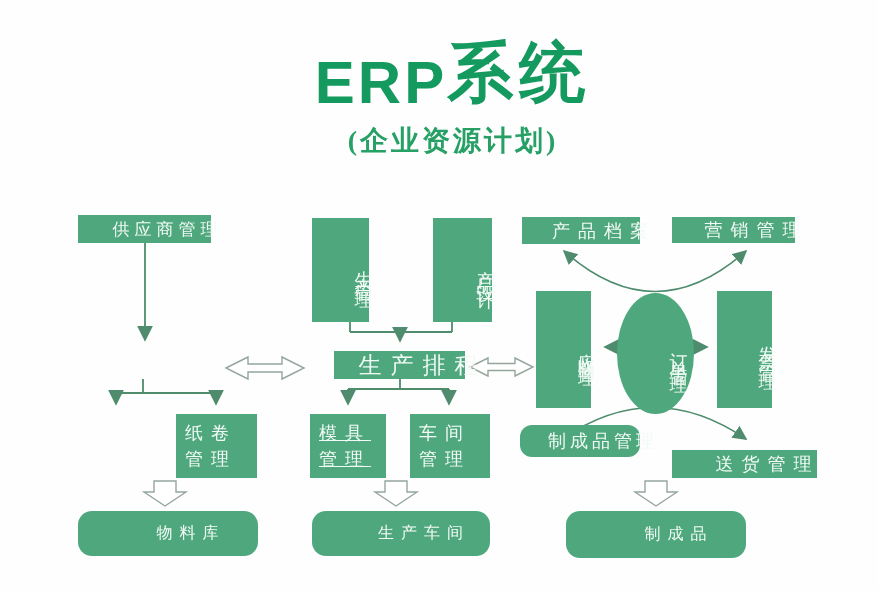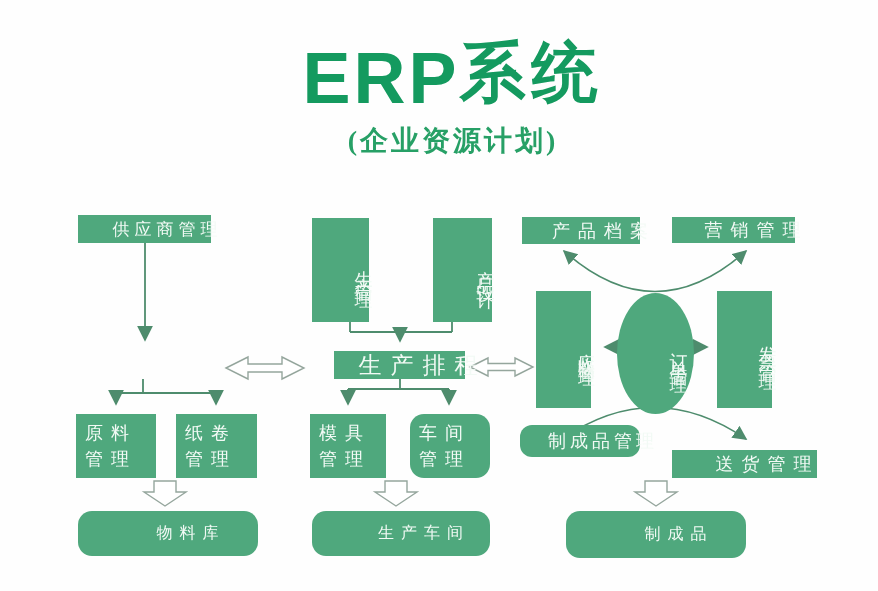--- a/index.html
+++ b/index.html
@@ -2,21 +2,21 @@
 <html><head>
 <meta charset="utf-8">
 <style>
   html,body{margin:0;padding:0;background:#ffffff;}
   .stage{
     position:relative;width:878px;height:591px;background:#fefefe;overflow:hidden;
     font-family:"Liberation Serif","DejaVu Serif",serif;
   }
   
   .title-wrap{position:absolute;left:0;top:28px;width:100%;text-align:center;transform:translateX(14px);color:#149a5f;}
-  .title-latin{font-family:"Liberation Sans","DejaVu Sans",sans-serif;font-weight:800;font-size:72px;letter-spacing:3px;vertical-align:baseline;}
+  .title-latin{font-family:"Liberation Sans","DejaVu Sans",sans-serif;font-weight:800;font-size:60px;letter-spacing:3px;vertical-align:baseline;}
   .title-cjk{font-family:"Liberation Serif","DejaVu Serif",serif;font-weight:700;font-size:66px;letter-spacing:6px;vertical-align:8px;text-align:center;}
   .subtitle{position:absolute;left:0;top:122px;width:100%;text-align:center;transform:translateX(14px);
     color:#27a066;font-size:28px;font-weight:700;letter-spacing:3px;}
   
   .node{
     position:absolute;background:#4fa87d;color:#f2faf5;box-sizing:border-box;
     display:flex;align-items:center;justify-content:center;z-index:2;padding-left:46px;
   }
   .hbox{font-size:18px;letter-spacing:6px;white-space:nowrap;}
   .twoline{
@@ -70,29 +70,28 @@
 
     <polygon points="226,368 248,357 248,364 282,364 282,357 304,368 282,379 282,372 248,372 248,379" fill="#ffffff" stroke="#95a69d" stroke-width="1.4"></polygon>
     <polygon points="470,367 488,358 488,363.5 515,363.5 515,358 533,367 515,376 515,370.5 488,370.5 488,376" fill="#ffffff" stroke="#95a69d" stroke-width="1.4"></polygon>
 
     <polygon points="154,481 176,481 176,492 186,492 165,506 144,492 154,492" fill="#ffffff" stroke="#95a69d" stroke-width="1.4"></polygon>
     <polygon points="385,481 407,481 407,492 417,492 396,506 375,492 385,492" fill="#ffffff" stroke="#95a69d" stroke-width="1.4"></polygon>
     <polygon points="645,481 667,481 667,492 677,492 656,506 635,492 645,492" fill="#ffffff" stroke="#95a69d" stroke-width="1.4"></polygon>
   </svg>
 
   <div class="node hbox" style="left:78px;top:215px;width:133px;height:28px;font-size:17px;letter-spacing:5px;">供应商管理</div>
-  <div class="node twoline" style="left:76px;top:414px;width:80px;height:64px;">原料管理</div>
   <div class="node twoline" style="left:176px;top:414px;width:81px;height:64px;">纸卷管理</div>
   <div class="node rounded" style="left:78px;top:511px;width:180px;height:45px;">物料库</div>
 
   <div class="node vbox" style="left:312px;top:218px;width:57px;height:104px;">生产管理</div>
   <div class="node vbox" style="left:433px;top:218px;width:59px;height:104px;">产品设计</div>
   <div class="node hbox" style="left:334px;top:351px;width:131px;height:28px;font-size:23px;letter-spacing:9px;">生产排程</div>
-  <div class="node twoline" style="left:310px;top:414px;width:76px;height:64px;">模具管理</div>
-  <div class="node twoline" style="left:410px;top:414px;width:80px;height:64px;border-radius:14px;">车间管理</div>
+  <div class="node twoline" style="left:310px;top:414px;width:76px;height:64px;text-decoration:underline;">模具管理</div>
+  <div class="node twoline" style="left:410px;top:414px;width:80px;height:64px;">车间管理</div>
   <div class="node rounded" style="left:312px;top:511px;width:178px;height:45px;">生产车间</div>
 
   <div class="node hbox" style="left:522px;top:217px;width:118px;height:27px;letter-spacing:8px;">产品档案</div>
   <div class="node hbox" style="left:672px;top:217px;width:123px;height:26px;letter-spacing:8px;">营销管理</div>
   <div class="node vbox" style="left:536px;top:291px;width:55px;height:117px;font-size:17px;letter-spacing:4px;">应收款管理</div>
   <div class="node vbox ellipse" style="left:617px;top:293px;width:77px;height:121px;letter-spacing:8px;">订单管理</div>
   <div class="node vbox" style="left:717px;top:291px;width:55px;height:117px;letter-spacing:9px;">发票管理</div>
   <div class="node hbox" style="left:520px;top:425px;width:120px;height:32px;letter-spacing:4px;border-radius:12px;">制成品管理</div>
   <div class="node hbox" style="left:672px;top:450px;width:145px;height:28px;letter-spacing:8px;text-align:right;">送货管理</div>
   <div class="node rounded" style="left:566px;top:511px;width:180px;height:47px;">制成品</div>

